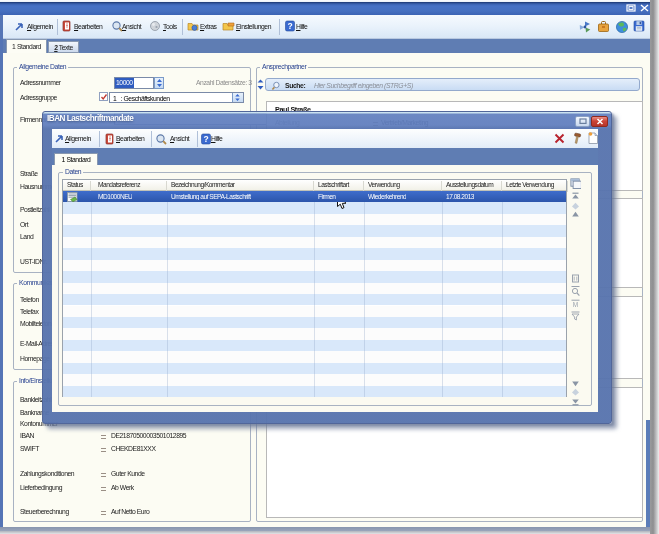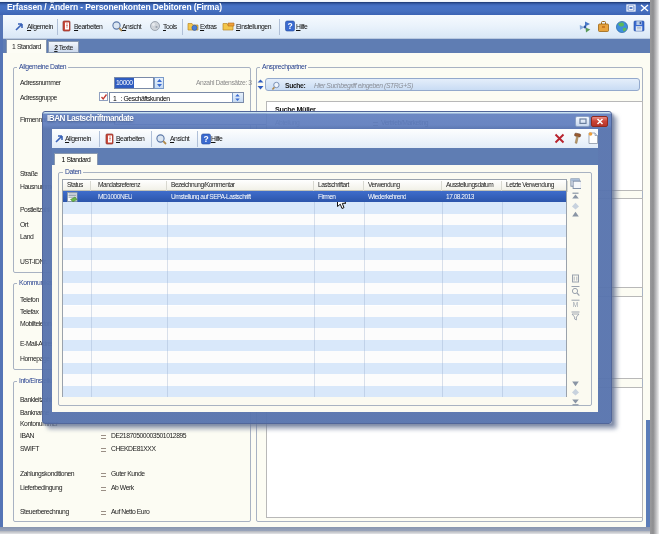--- a/index.html
+++ b/index.html
@@ -63,21 +63,20 @@
 .colsep { position:absolute; top:0; width:1px; height:206px; background:rgba(150,170,200,0.35); }
 #navstrip { position:absolute; left:516px; top:48px; width:16px; height:246px; }
 .nav { position:absolute; left:2px; width:11px; text-align:center; }
 .row.sel { background:linear-gradient(180deg,#3f6dcc,#2c55ab); color:#fff; z-index:2; }
 .row.rb { background:#d9e8fa; }
 .row.rw { background:#fcfcfc; }
 </style></head>
 <body>
 <div id="win">
   <div id="titlebar">
-    <div class="txt">Erfassen / Ändern - Personenkonten Debitoren (Firma)</div>
     <svg class="abs" style="left:626px;top:4px" width="10" height="8" viewBox="0 0 10 8">
         <rect x="1" y="1" width="8" height="6" fill="none" stroke="#fff" stroke-width="1.2"></rect>
         <rect x="3" y="2.6" width="4" height="2.8" fill="none" stroke="#fff" stroke-width="1"></rect>
       </svg>
     <svg class="abs" style="left:640px;top:4px" width="9" height="8" viewBox="0 0 9 8">
         <path d="M1 1 L8 7 M8 1 L1 7" stroke="#fff" stroke-width="1.4"></path>
       </svg>
   </div>
   <div id="toolbar">
     <svg class="abs" style="left:11px;top:6px" width="11" height="11" viewBox="0 0 11 11">
@@ -228,21 +227,21 @@
           <path d="M3.4 6.2 L1.4 8.6" stroke="#b08a4c" stroke-width="1.6"></path>
         </svg>
       <div class="abs" style="left:19px;top:3px;font-size:6.8px;letter-spacing:-0.4px;font-weight:bold;color:#222;">Suche:</div>
       <div class="abs" style="left:48px;top:3px;font-size:6.8px;letter-spacing:-0.4px;font-style:italic;color:#8a8f98;">Hier Suchbegriff eingeben (STRG+S)</div>
     </div>
 
     <div class="abs" style="left:263px;top:45px;width:377px;height:90px;background:#fff;border:1px solid #b8b8b8;"></div>
     <div class="abs" style="left:263px;top:142px;width:377px;height:90px;background:#fff;border:1px solid #b8b8b8;"></div>
     <div class="abs" style="left:263px;top:240px;width:377px;height:83px;background:#fff;border:1px solid #b8b8b8;"></div>
     <div class="abs" style="left:263px;top:331px;width:377px;height:131px;background:#fff;border:1px solid #b8b8b8;"></div>
-    <div class="abs" style="left:272px;top:49px;font-size:7.2px;letter-spacing:-0.35px;font-weight:bold;color:#111;">Suche Müller</div>
+    <div class="abs" style="left:272px;top:49px;font-size:7.2px;letter-spacing:-0.35px;font-weight:bold;color:#111;">Paul Straße</div>
     <div class="abs" style="left:272px;top:63px;font-size:6.8px;letter-spacing:-0.45px;color:#8d8d8d;">Abteilung</div>
     <div class="eq" style="left:370px;top:66px;"></div>
     <div class="abs" style="left:378px;top:63px;font-size:6.8px;letter-spacing:-0.45px;color:#444;">Vertrieb/Marketing</div>
   </div>
   <div id="leftedge"></div>
   <div id="rightedge"></div>
   <div id="bottomedge"></div>
   <div id="shadowB"></div>
 </div>
 <div id="shadowR"></div>

